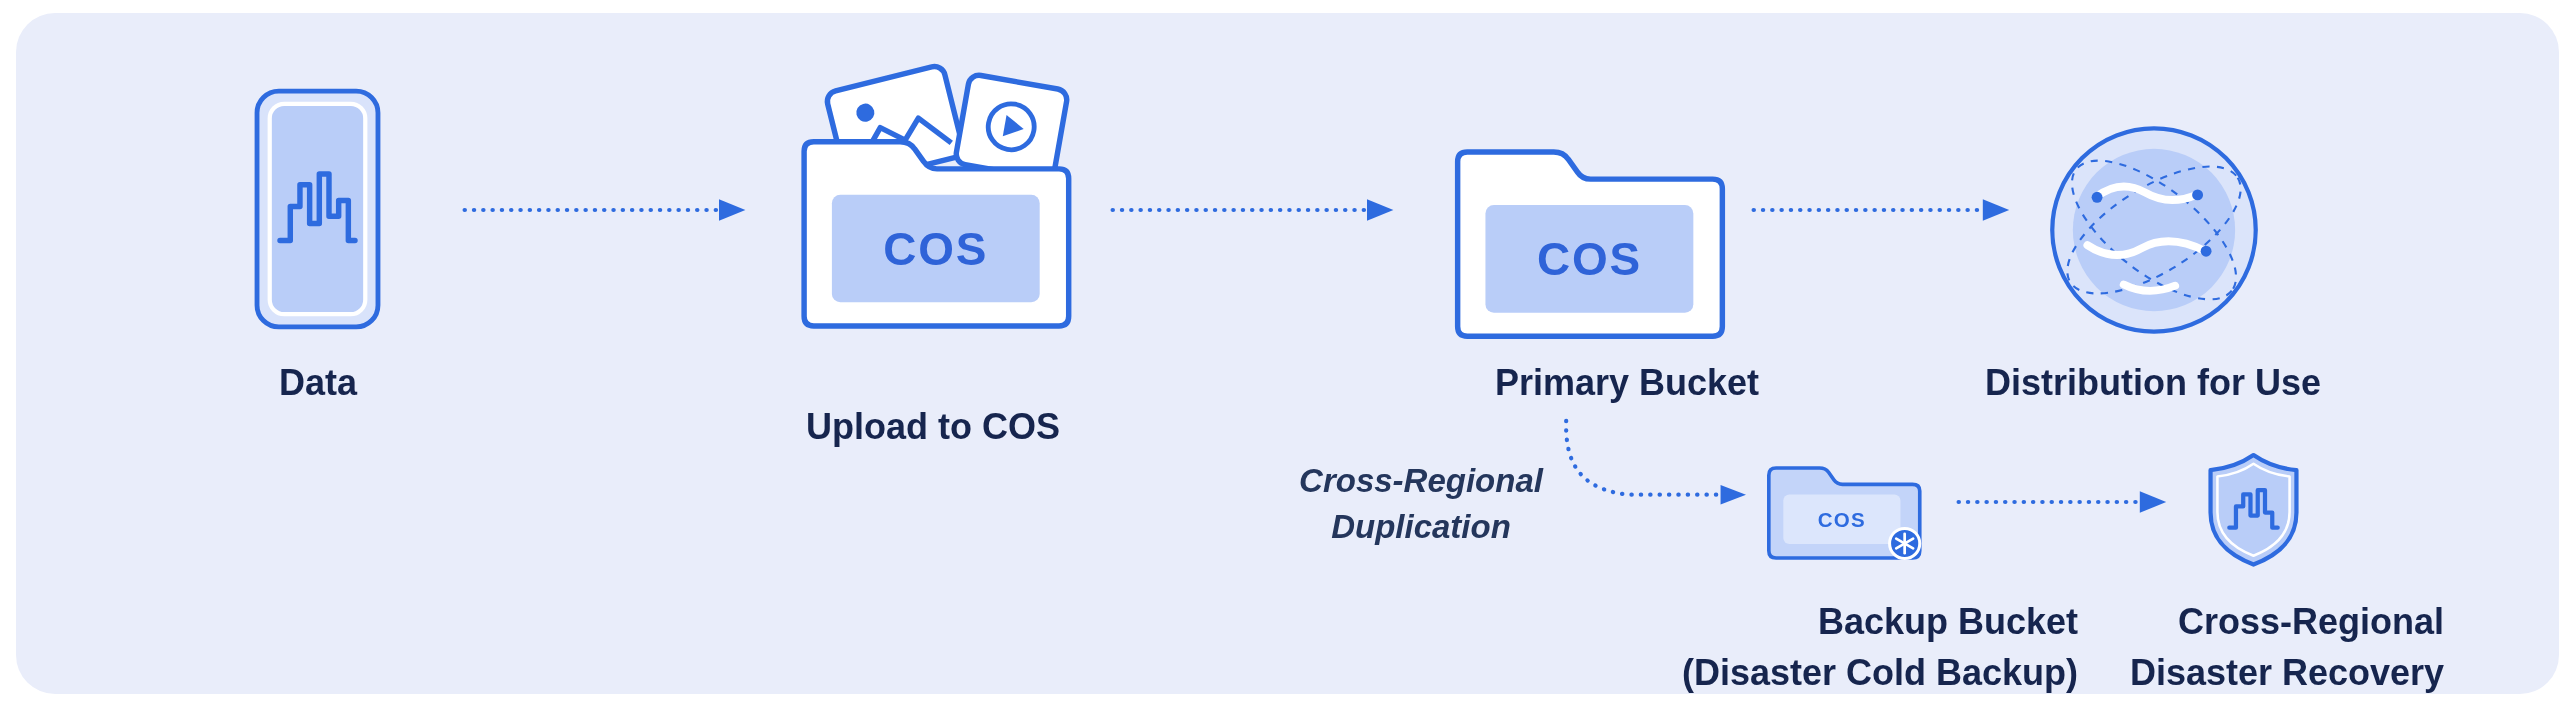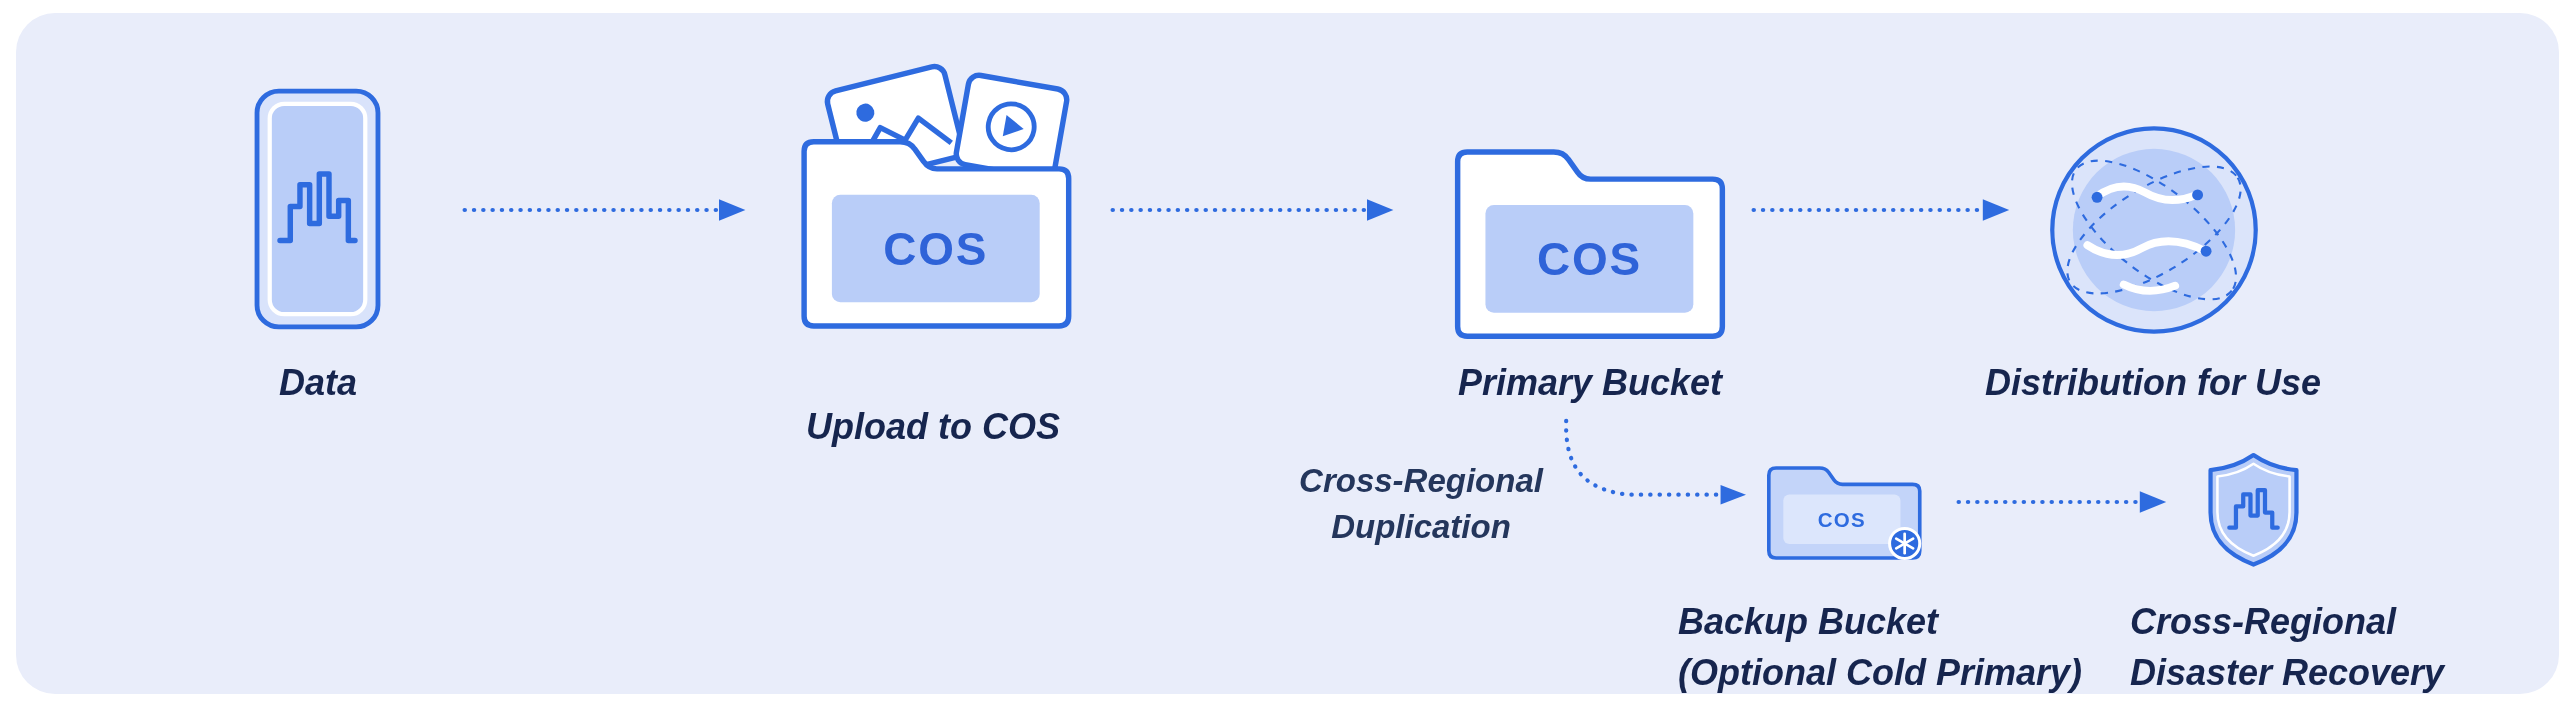--- a/index.html
+++ b/index.html
@@ -7,22 +7,22 @@
     position:relative; width:2576px; height:707px; background:#ffffff;
     overflow:hidden; font-family:"Liberation Sans", sans-serif;
   }
   .panel {
     position:absolute; left:16.3px; top:13.3px; width:2543px; height:681px;
     background:#e9edfa; border-radius:39px;
   }
   .icon { position:absolute; }
   .node-label {
     position:absolute; transform:translateX(-50%);
-    font-style:italic; font-weight:bold; font-size:36px; color:#16254e;
-    white-space:nowrap; text-align:left;
+    font-weight:bold; font-size:36px; color:#16254e;
+    white-space:nowrap; text-align:right;
   }
   .two-line { line-height:51px;margin-left:36px; }
   .edge-label {
     position:absolute; transform:translateX(-50%);
     font-style:italic; font-weight:bold; font-size:33px; color:#24365c;
     white-space:nowrap; text-align:center; line-height:46px;
   }
   svg text {
     font-family:"Liberation Sans", sans-serif; font-weight:bold;
   }
@@ -71,21 +71,21 @@
   <svg class="icon" style="left:1108px; top:192px;" width="290" height="36" viewBox="0 0 480 60">
     <line x1="6" y1="30" x2="428" y2="30" stroke="#2e6bdf" stroke-width="7" stroke-dasharray="0.5 15" stroke-linecap="round"></line>
     <polygon points="474,30 430,12 430,48" fill="#2e6bdf"></polygon>
   </svg>
 
   <svg class="icon" style="left:1451px; top:145px;" width="278" height="200" viewBox="0 0 460 330">
     <path d="M11 300 L11 27 Q11 11 27 11 L170 11 Q186 11 194 23 L209 44 Q217 56 231 56 L433 56 Q449 56 449 72 L449 300 Q449 316 433 316 L27 316 Q11 316 11 300 Z" fill="#ffffff" stroke="#2e6bdf" stroke-width="9" stroke-linejoin="round"></path>
     <rect x="57" y="99" width="344" height="178" rx="14" fill="#b9cdf8"></rect>
     <text x="229" y="215" text-anchor="middle" font-size="76" letter-spacing="3" fill="#2f63d8">COS</text>
   </svg>
-  <div class="node-label" style="left:1590px; top:362px;">Primary Bucket</div>
+  <div class="node-label" style="left:1627px; top:362px;">Primary Bucket</div>
 
   <svg class="icon" style="left:1749px; top:192px;" width="266" height="36" viewBox="0 0 440 60">
     <line x1="6" y1="30" x2="386" y2="30" stroke="#2e6bdf" stroke-width="7" stroke-dasharray="0.5 15" stroke-linecap="round"></line>
     <polygon points="432,30 388,12 388,48" fill="#2e6bdf"></polygon>
   </svg>
 
   <svg class="icon" style="left:2045px; top:121px;" width="218" height="218" viewBox="0 0 360 360">
     <circle cx="180" cy="180" r="168" fill="#dbe4fa" stroke="#2e6bdf" stroke-width="7"></circle>
     <circle cx="180" cy="180" r="134" fill="#b9cdf8"></circle>
     <ellipse cx="180" cy="180" rx="163" ry="70" fill="none" stroke="#2e6bdf" stroke-width="3.5" stroke-dasharray="12 12" transform="rotate(-32 180 180)"></ellipse>
@@ -116,21 +116,21 @@
       <circle cx="233" cy="133" r="25" fill="#2e6bdf" stroke="#ffffff" stroke-width="5"></circle>
       <g stroke="#ffffff" stroke-width="4.5" stroke-linecap="round">
         <line x1="233" y1="117" x2="233" y2="149"></line>
         <line x1="219" y1="125" x2="247" y2="141"></line>
         <line x1="219" y1="141" x2="247" y2="125"></line>
       </g>
     </g>
   </svg>
   <div class="node-label two-line" style="left:1844px; top:596px;">
     <div>Backup Bucket</div>
-    <div>(Optional Cold Primary)</div>
+    <div>(Disaster Cold Backup)</div>
   </div>
 
   <svg class="icon" style="left:1954px; top:484px;" width="218" height="36" viewBox="0 0 360 60">
     <line x1="6" y1="30" x2="306" y2="30" stroke="#2e6bdf" stroke-width="7" stroke-dasharray="0.5 15" stroke-linecap="round"></line>
     <polygon points="352,30 308,12 308,48" fill="#2e6bdf"></polygon>
   </svg>
 
   <svg class="icon" style="left:2202px; top:449px;" width="103" height="121" viewBox="0 0 170 200">
     <path d="M85 10 C108 26, 136 33, 156 35 L156 105 C156 152, 124 176, 85 191 C46 176, 14 152, 14 105 L14 35 C34 33, 62 26, 85 10 Z" fill="#b9cdf8" stroke="#2e6bdf" stroke-width="7" stroke-linejoin="round"></path>
     <path d="M85 10 C108 26, 136 33, 156 35 L156 105 C156 152, 124 176, 85 191 C46 176, 14 152, 14 105 L14 35 C34 33, 62 26, 85 10 Z" transform="translate(85,100) scale(0.84) translate(-85,-100)" fill="none" stroke="#ffffff" stroke-width="5" stroke-linejoin="round"></path>

